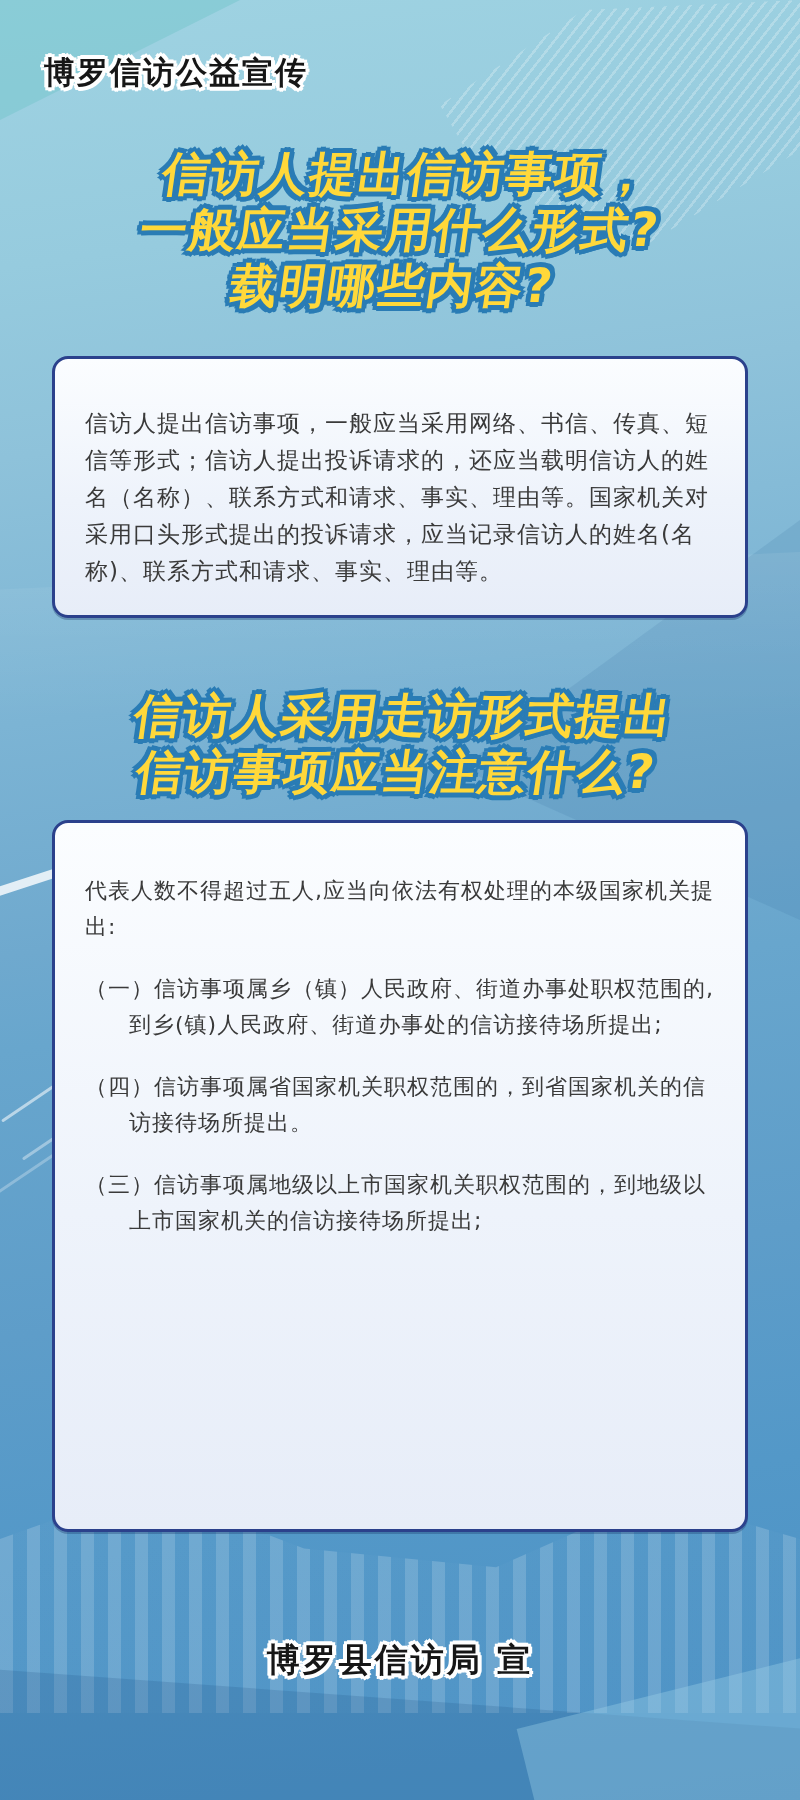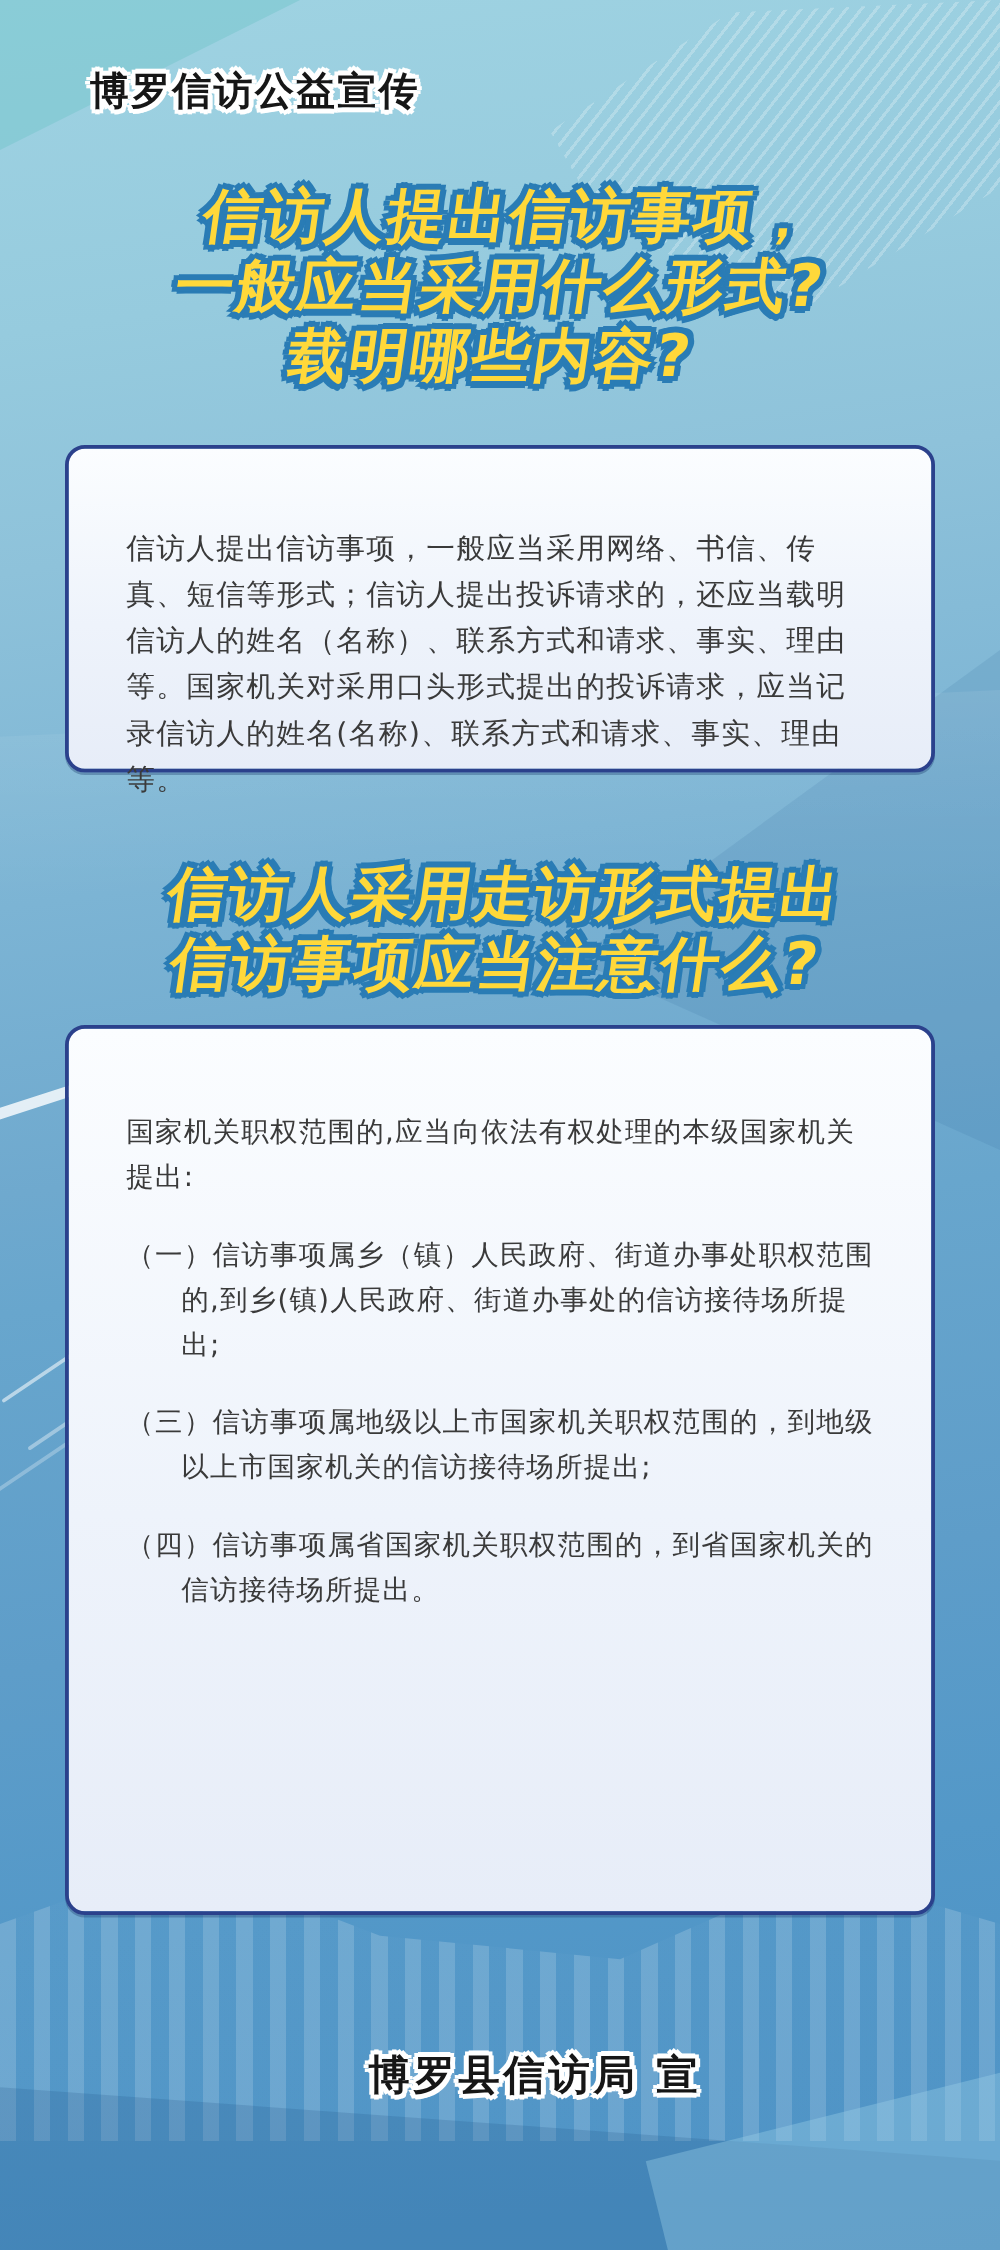--- a/index.html
+++ b/index.html
@@ -63,21 +63,20 @@
     transform:rotate(-14deg);
   }
   
   .outline-white {
     color:#161616; font-weight:bold;
     text-shadow:
       -3px -3px 0 #fff, 0 -3px 0 #fff, 3px -3px 0 #fff,
       -3px  0   0 #fff,               3px  0   0 #fff,
       -3px  3px 0 #fff, 0  3px 0 #fff, 3px  3px 0 #fff,
       -4px  0   0 #fff, 4px 0 0 #fff, 0 4px 0 #fff, 0 -4px 0 #fff;
-    margin-left: 28px;
   }
   .brand {
     position:absolute; left:44px; top:52px;
     font-size:31px; letter-spacing:2px; z-index:3;
   }
   .big-title {
     position:absolute; left:0; width:100%;
     text-align:center; z-index:3;
     font-size:47px; font-weight:900; letter-spacing:2px;
     line-height:56px; color:#ffd83a;
@@ -96,21 +95,21 @@
     box-sizing:border-box; z-index:3;
     background:linear-gradient(180deg,#fbfdff 0%,#eef3fb 55%,#e7edf8 100%);
     border:3px solid #2b418c; border-radius:16px;
     box-shadow:0 2px 0 rgba(30,60,110,.35);
     color:#3a3a3a;
   }
   .card-1 { top:356px; height:262px; padding:46px 30px 28px 30px;
             font-size:23px; line-height:37px; letter-spacing:1px; }
   .card-2 { top:820px; height:712px; padding:50px 30px 26px 30px;
             font-size:22px; line-height:36px; letter-spacing:1px; }
-  .card p { margin:16px; }
+  .card p { margin:0; }
   .card-2 .block { margin-bottom:26px; }
   .card-2 .block:last-child { margin-bottom:0; }
   .hang { padding-left:2em; text-indent:-2em; }
   .footer {
     position:absolute; left:0; top:1638px; width:100%;
     text-align:center; font-size:33px; letter-spacing:3px; z-index:3;
   }
 </style>
 </head>
 <body>
@@ -141,21 +140,21 @@
   <div class="card card-1">
     <p>信访人提出信访事项，一般应当采用网络、书信、传真、短信等形式；信访人提出投诉请求的，还应当载明信访人的姓名（名称）、联系方式和请求、事实、理由等。国家机关对采用口头形式提出的投诉请求，应当记录信访人的姓名(名称)、联系方式和请求、事实、理由等。</p>
   </div>
 
   <div class="big-title title-2">
     <div>信访人采用走访形式提出</div>
     <div>信访事项应当注意什么?</div>
   </div>
 
   <div class="card card-2">
-    <p class="block">国家机关职权范围的,应当向依法有权处理的本级国家机关提出:</p>
+    <p class="block">代表人数不得超过五人,应当向依法有权处理的本级国家机关提出:</p>
     <p class="block hang">（一）信访事项属乡（镇）人民政府、街道办事处职权范围的,到乡(镇)人民政府、街道办事处的信访接待场所提出;</p>
+    <p class="block hang">（四）信访事项属省国家机关职权范围的，到省国家机关的信访接待场所提出。</p>
     <p class="block hang">（三）信访事项属地级以上市国家机关职权范围的，到地级以上市国家机关的信访接待场所提出;</p>
-    <p class="block hang">（四）信访事项属省国家机关职权范围的，到省国家机关的信访接待场所提出。</p>
   </div>
 
   <div class="footer outline-white">博罗县信访局 宣</div>
 
 </div>
 
 </body></html>

